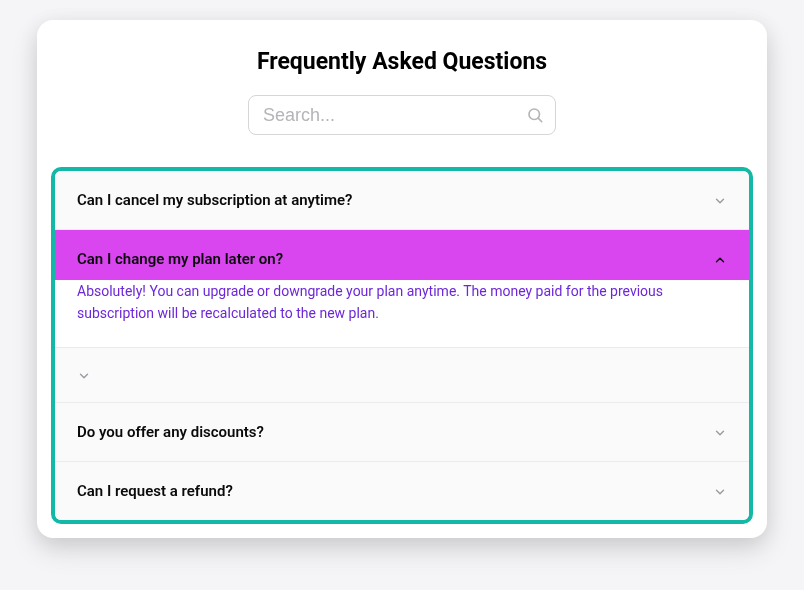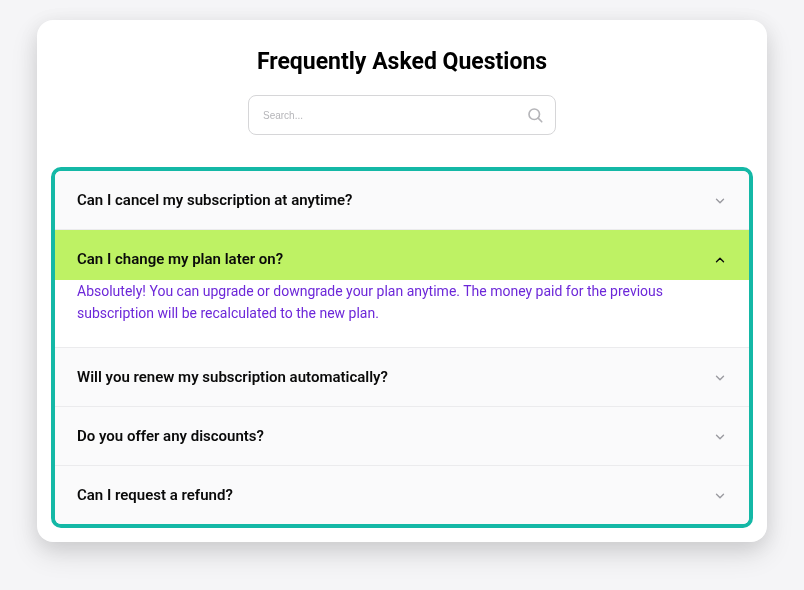--- a/index.html
+++ b/index.html
@@ -38,21 +38,21 @@
     .search-box {
       position: relative;
       width: 308px;
     }
     .search-input {
       width: 100%;
       height: 40px;
       border: 1px solid #d6d6d8;
       border-radius: 8px;
       padding: 0 40px 0 14px;
-      font-size: 10px;
+      font-size: 18px;
       color: #333;
       outline: none;
       background: #ffffff;
     }
     .search-input::placeholder {
       color: #b5b5b9;
     }
     .search-icon {
       position: absolute;
       right: 12px;
@@ -81,21 +81,21 @@
       align-items: center;
       justify-content: space-between;
       padding: 20px 22px;
       cursor: pointer;
       background: #fafafb;
     }
     .faq-item.expanded {
       background: #ffffff;
     }
     .faq-item.expanded .faq-header {
-      background: #bef264;
+      background: #d946ef;
       padding-bottom: 12px;
     }
     .faq-question {
       font-size: 15px;
       font-weight: 600;
       color: #0a0a0a;
     }
     .chevron {
       width: 14px;
       height: 14px;
@@ -151,21 +151,20 @@
           <svg viewBox="0 0 24 24" fill="none" stroke="currentColor" stroke-width="2.4" stroke-linecap="round" stroke-linejoin="round">
               <polyline points="18 15 12 9 6 15"></polyline>
             </svg>
         </span>
       </div>
       <div class="faq-answer">Absolutely! You can upgrade or downgrade your plan anytime. The money paid for the previous subscription will be recalculated to the new plan.</div>
     </div>
 
     <div class="faq-item">
       <div class="faq-header">
-        <span class="faq-question">Will you renew my subscription automatically?</span>
         <span class="chevron">
           <svg viewBox="0 0 24 24" fill="none" stroke="currentColor" stroke-width="2.4" stroke-linecap="round" stroke-linejoin="round">
               <polyline points="6 9 12 15 18 9"></polyline>
             </svg>
         </span>
       </div>
     </div>
 
     <div class="faq-item">
       <div class="faq-header">

